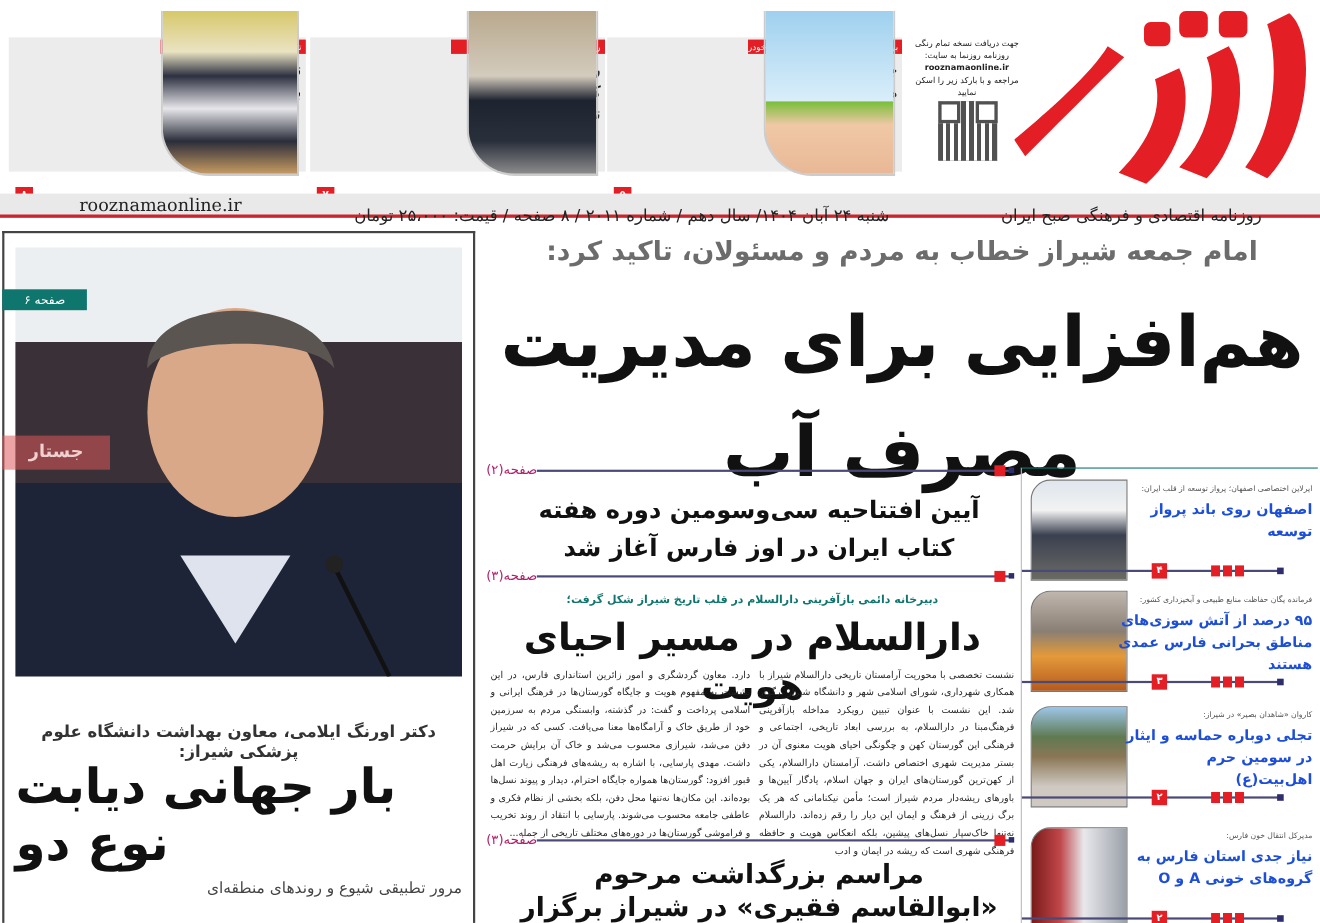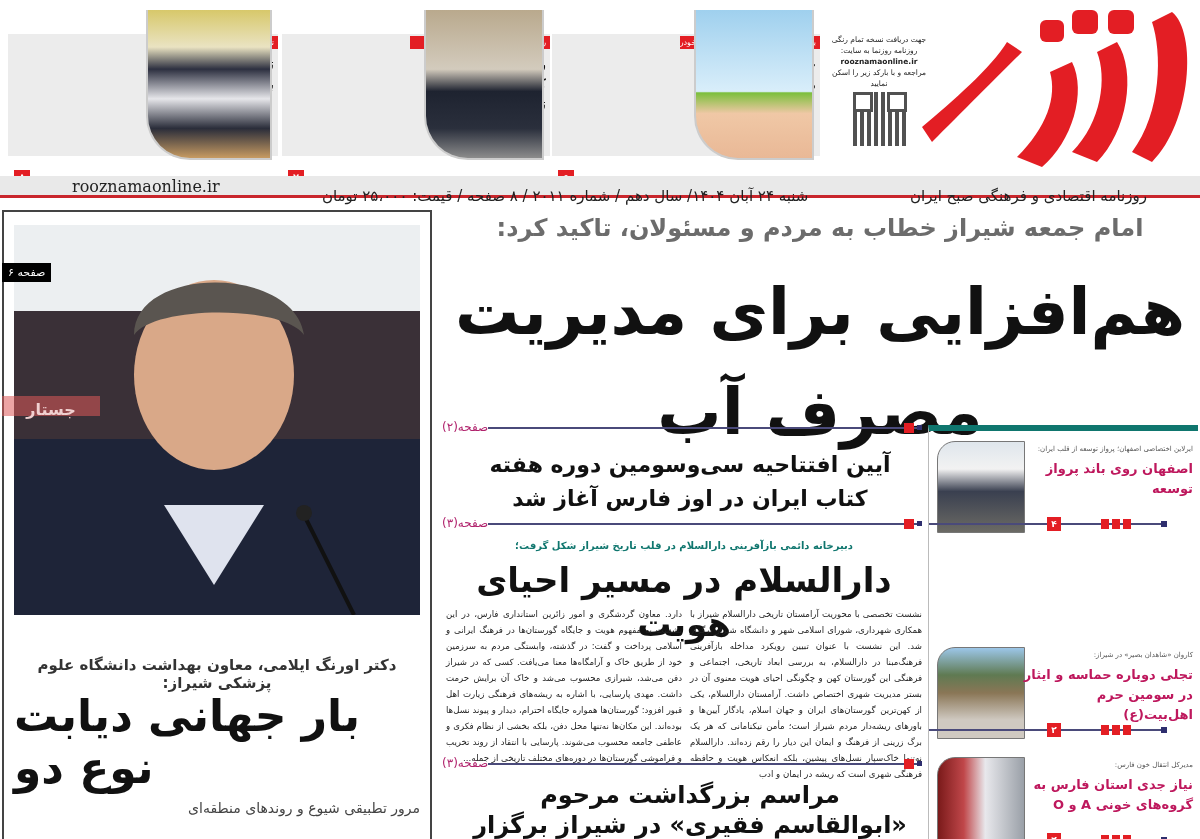--- a/index.html
+++ b/index.html
@@ -22,34 +22,34 @@
   
   .kick-main{position:absolute;top:214px;left:440px;width:760px;text-align:center;direction:rtl;color:#6c6c6c;font-weight:bold;font-size:24px}
   .main-head{position:absolute;top:262px;left:440px;width:760px;text-align:center;direction:rtl;color:#111;font-weight:bold;font-size:64px;line-height:100px;letter-spacing:-2px}
   .divider{position:absolute;height:2px;background:#4a4a7a}
   .divider .sq{position:absolute;right:6px;top:-4px;width:10px;height:10px;background:#e31e24}
   .divider .dot{position:absolute;right:-2px;top:-2px;width:5px;height:5px;background:#2e2e6e}
   .pgref{position:absolute;font-size:12px;color:#b0226c;direction:rtl}
   .story-head{position:absolute;text-align:center;direction:rtl;font-weight:bold;color:#111}
   .body-col{position:absolute;direction:rtl;text-align:justify;font-size:8.6px;line-height:16px;color:#222}
   
-  .rcol{position:absolute;top:425px;left:928px;width:270px;height:414px;border-left:1px solid #bbb;border-top:6px solid #0f766e}
+  .rcol{position:absolute;top:425px;left:928px;width:270px;height:414px;border-left:1px solid #bbb;border-top:1px solid #0f766e}
   .ritem{position:absolute;left:0;width:270px;height:100px}
   .ritem .ph{position:absolute;left:8px;top:8px;width:88px;height:92px;border-radius:18px 0 0 0;overflow:hidden;border:1px solid #777}
   .ritem .rk{position:absolute;right:6px;top:12px;font-size:7px;color:#555;direction:rtl;white-space:nowrap}
-  .ritem .rt{position:absolute;right:6px;top:26px;width:170px;text-align:right;direction:rtl;font-size:13px;font-weight:bold;line-height:20px;color:#be185d}
+  .ritem .rt{position:absolute;right:6px;top:26px;width:170px;text-align:right;direction:rtl;font-size:13px;font-weight:bold;line-height:20px;color:#1d4ed8}
   .ritem .rl{position:absolute;left:0;top:90px;width:236px;height:2px;background:#4a4a7a}
   .ritem .rn{position:absolute;left:118px;top:84px;width:14px;height:14px;background:#e31e24;color:#fff;font-size:9px;font-weight:bold;text-align:center;line-height:14px}
   .ritem .rs{position:absolute;left:172px;top:86px;width:30px;height:10px;background:repeating-linear-gradient(90deg,#e31e24 0 8px,transparent 8px 11px)}
   .ritem .re{position:absolute;left:232px;top:88px;width:6px;height:6px;background:#2e2e6e}
   
   .lframe{position:absolute;top:210px;left:2px;width:430px;height:629px;border:2px solid #444;border-bottom:none}
   .portrait{position:absolute;top:225px;left:14px;width:406px;height:390px;background:linear-gradient(#eceff1 0 22%,#3a3037 22% 55%,#1e2438 55%)}
-  .pg6{position:absolute;top:263px;left:2px;background:#000000;color:#fff;font-size:11px;padding:3px 6px;direction:rtl}
-  .jar{position:absolute;top:396px;left:2px;width:98px;height:20px;background:rgba(220,90,90,.55);color:#f0d0d0;font-size:16px;font-weight:bold;line-height:28px;text-align:center}
+  .pg6{position:absolute;top:263px;left:2px;background:#0f766e;color:#fff;font-size:11px;padding:3px 20px;direction:rtl}
+  .jar{position:absolute;top:396px;left:2px;width:98px;height:31px;background:rgba(220,90,90,.55);color:#f0d0d0;font-size:16px;font-weight:bold;line-height:28px;text-align:center}
   .lkick{position:absolute;top:656px;left:14px;width:406px;text-align:center;direction:rtl;font-weight:bold;font-size:15px;color:#333}
   .lhead{position:absolute;top:690px;left:14px;width:406px;text-align:left;direction:rtl;font-weight:bold;font-size:44px;line-height:52px;color:#111}
   .lsub{position:absolute;top:800px;left:14px;width:406px;direction:rtl;font-size:14px;color:#444}
 </style>
 </head>
 <body>
 
 <svg class="logo" viewBox="0 0 275 170">
   <path d="M250 10 C275 30,270 120,230 160 L210 150 C240 110,240 50,230 20 Z" fill="#e31e24"></path>
   <path d="M195 40 C215 70,205 130,175 160 L150 150 C180 120,185 75,175 50 Z" fill="#e31e24"></path>
@@ -122,20 +122,29 @@
 <div class="rcol">
   <div class="ritem" style="top:2px">
     <div class="ph" style="background:linear-gradient(#dfe6ec,#f2f2f2 30%,#3a4050 55%,#6b6a64)"></div>
     <div class="rk">ایرلاین اختصاصی اصفهان؛ پرواز توسعه از قلب ایران:</div>
     <div class="rt">اصفهان روی باند پرواز توسعه</div>
     <div class="rl"></div>
       <div class="rn">۴</div>
       <div class="rs"></div>
       <div class="re"></div>
   </div>
+  <div class="ritem" style="top:103px">
+    <div class="ph" style="background:linear-gradient(#bfb6ae,#8a7f74 40%,#e49a3a 65%,#b55a1e)"></div>
+    <div class="rk">فرمانده یگان حفاظت منابع طبیعی و آبخیزداری کشور:</div>
+    <div class="rt" style="width:180px">۹۵ درصد از آتش سوزی‌های مناطق بحرانی فارس عمدی هستند</div>
+    <div class="rl"></div>
+      <div class="rn">۳</div>
+      <div class="rs"></div>
+      <div class="re"></div>
+  </div>
   <div class="ritem" style="top:208px">
     <div class="ph" style="background:linear-gradient(#9cc6e8,#5f7a52 30%,#8a7656 50%,#cfc9c1 80%)"></div>
     <div class="rk">کاروان «شاهدان بصیر» در شیراز:</div>
     <div class="rt">تجلی دوباره حماسه و ایثار در سومین حرم اهل‌بیت(ع)</div>
     <div class="rl"></div>
       <div class="rn">۲</div>
       <div class="rs"></div>
       <div class="re"></div>
   </div>
   <div class="ritem" style="top:318px">

